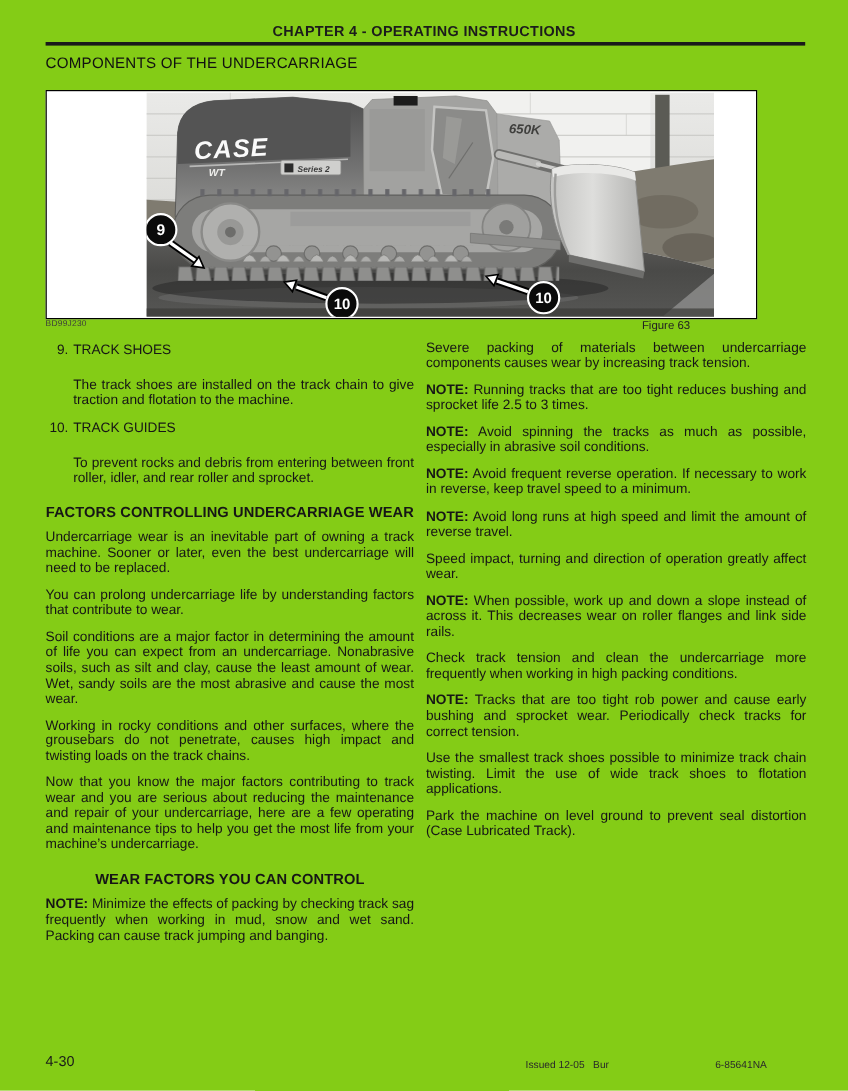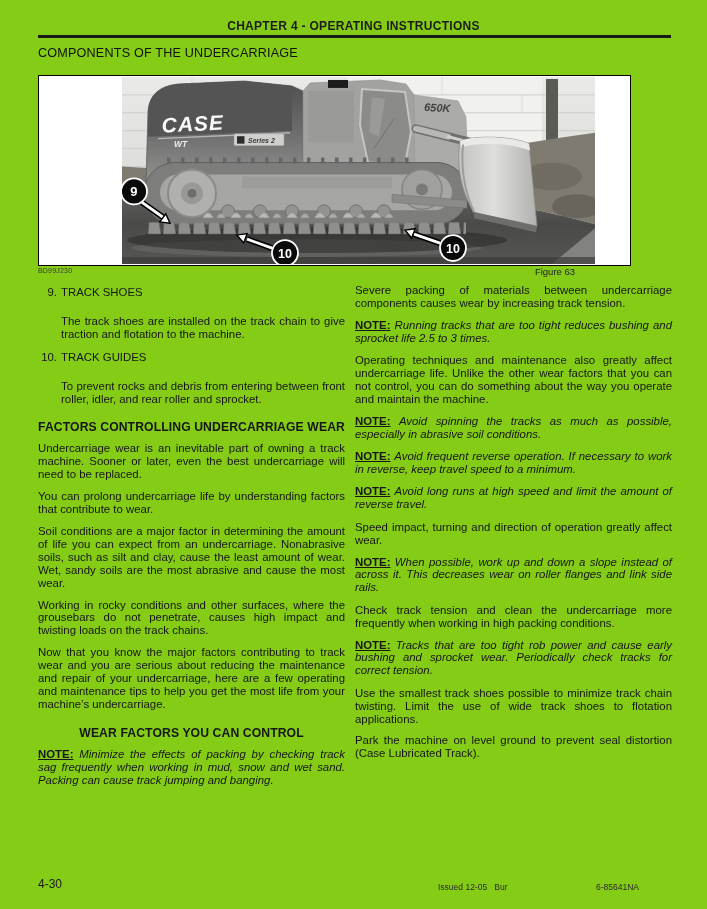--- a/index.html
+++ b/index.html
@@ -19,22 +19,22 @@
   .photo{position:absolute;left:83px;top:1px;width:473px;height:187px;display:block;}
   .photo-id{position:absolute;left:38px;top:267px;font-size:7px;color:#3c3c3c;letter-spacing:.2px;}
   .figure-caption{position:absolute;left:455px;top:266px;width:200px;text-align:center;
        font-size:9.5px;color:#222;}
 
   .col{position:absolute;top:284px;text-align:justify;font-size:11.4px;line-height:12.9px;color:#161616;}
   .col-left{left:38px;width:307px;}
   .col-right{left:355px;width:317px;}
   .col .para{margin:0 0 9px 0;}
   .col .note{margin:0 0 9.5px 0;}
-  .note-label{font-weight:bold;font-style:normal;text-decoration:underline;}
-  .note-text{font-style:italic;}
+  .note-label{font-weight:bold;font-style:normal;}
+  .note-text{}
   .col-heading{font-size:12.2px;font-weight:bold;margin:15px 0 8px 0;text-align:center;
        line-height:14px;letter-spacing:.1px;}
   .list-head{margin:2px 0 4px 0;text-align:left;}
   .list-num{display:inline-block;width:19px;text-align:right;margin-right:4px;}
   .list-body{margin:16px 0 10px 23px;}
 
   .footer-page{position:absolute;left:38px;top:877px;font-size:12px;color:#1a1a1a;}
   .footer-issued{position:absolute;left:438px;top:882px;font-size:8.5px;color:#2a2a2a;white-space:pre;}
   .footer-code{position:absolute;left:596px;top:882px;font-size:8.5px;color:#2a2a2a;}
 </style>
@@ -203,21 +203,20 @@
       <p class="para">You can prolong undercarriage life by understanding factors that contribute to wear.</p>
       <p class="para">Soil conditions are a major factor in determining the amount of life you can expect from an undercarriage. Nonabrasive soils, such as silt and clay, cause the least amount of wear. Wet, sandy soils are the most abrasive and cause the most wear.</p>
       <p class="para">Working in rocky conditions and other surfaces, where the grousebars do not penetrate, causes high impact and twisting loads on the track chains.</p>
       <p class="para">Now that you know the major factors contributing to track wear and you are serious about reducing the maintenance and repair of your undercarriage, here are a few operating and maintenance tips to help you get the most life from your machine’s undercarriage.</p>
       <div class="col-heading">WEAR FACTORS YOU CAN CONTROL</div>
       <p class="note"><span class="note-label">NOTE:</span> <span class="note-text">Minimize the effects of packing by checking track sag frequently when working in mud, snow and wet sand. Packing can cause track jumping and banging.</span></p>
     </div>
   <div class="col col-right">
       <p class="para">Severe packing of materials between undercarriage components causes wear by increasing track tension.</p>
       <p class="note"><span class="note-label">NOTE:</span> <span class="note-text">Running tracks that are too tight reduces bushing and sprocket life 2.5 to 3 times.</span></p>
-      <p class="para">Operating techniques and maintenance also greatly affect undercarriage life. Unlike the other wear factors that you can not control, you can do something about the way you operate and maintain the machine.</p>
       <p class="note"><span class="note-label">NOTE:</span> <span class="note-text">Avoid spinning the tracks as much as possible, especially in abrasive soil conditions.</span></p>
       <p class="note"><span class="note-label">NOTE:</span> <span class="note-text">Avoid frequent reverse operation. If necessary to work in reverse, keep travel speed to a minimum.</span></p>
       <p class="note"><span class="note-label">NOTE:</span> <span class="note-text">Avoid long runs at high speed and limit the amount of reverse travel.</span></p>
       <p class="para">Speed impact, turning and direction of operation greatly affect wear.</p>
       <p class="note"><span class="note-label">NOTE:</span> <span class="note-text">When possible, work up and down a slope instead of across it. This decreases wear on roller flanges and link side rails.</span></p>
       <p class="para">Check track tension and clean the undercarriage more frequently when working in high packing conditions.</p>
       <p class="note"><span class="note-label">NOTE:</span> <span class="note-text">Tracks that are too tight rob power and cause early bushing and sprocket wear. Periodically check tracks for correct tension.</span></p>
       <p class="para">Use the smallest track shoes possible to minimize track chain twisting. Limit the use of wide track shoes to flotation applications.</p>
       <p class="para">Park the machine on level ground to prevent seal distortion (Case Lubricated Track).</p>
     </div>

